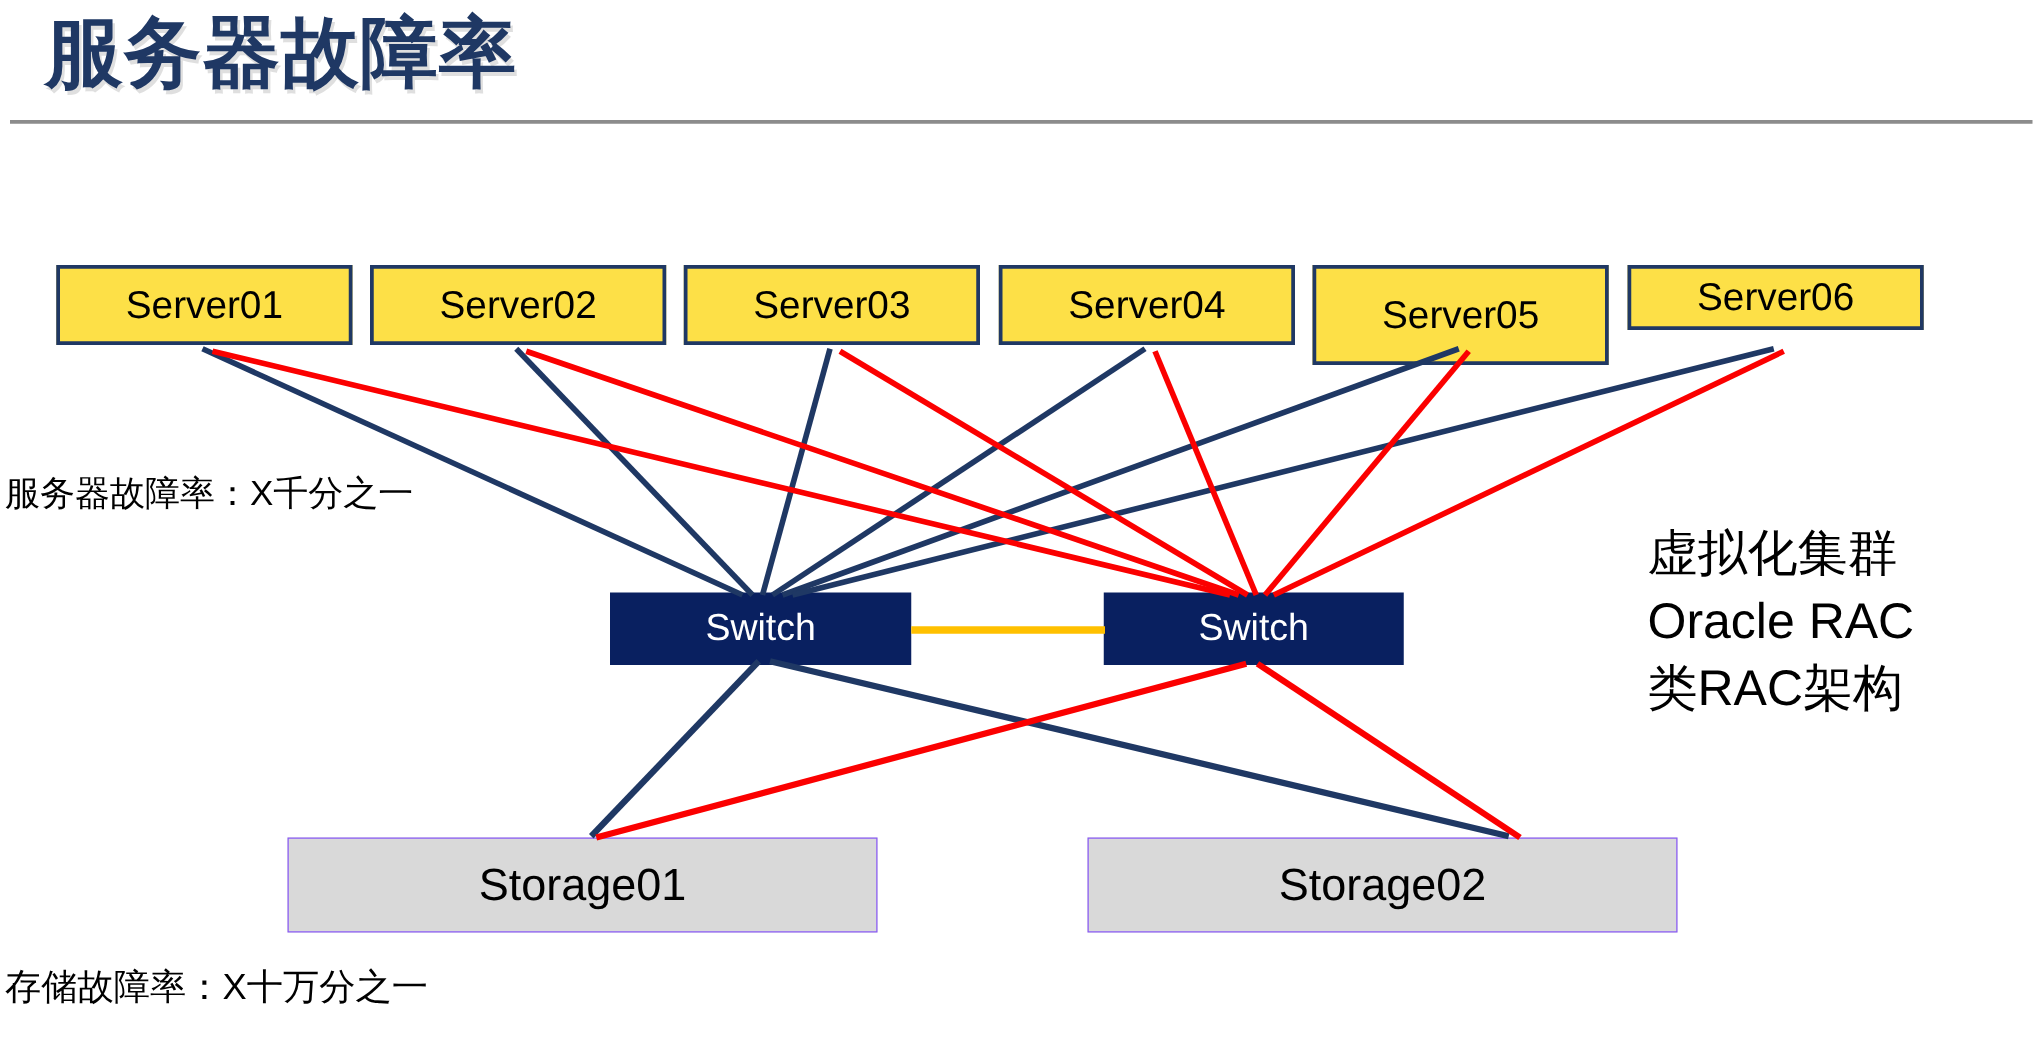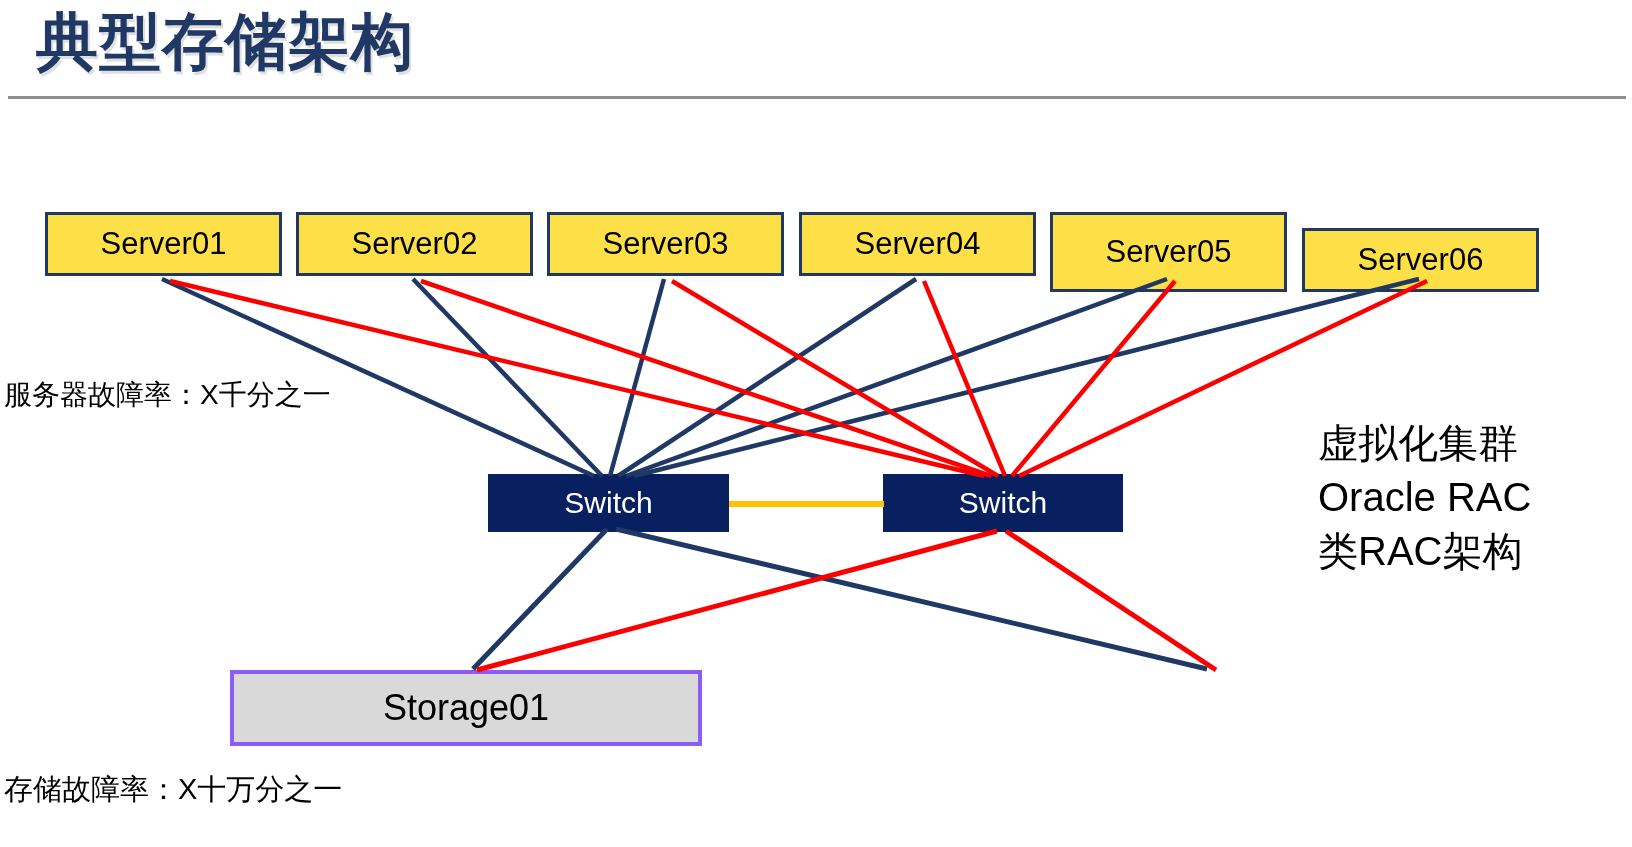--- a/index.html
+++ b/index.html
@@ -16,42 +16,43 @@
   #cap-server{left:4px;top:376px;}
   #cap-storage{left:4px;top:770px;font-size:29px;}
 
   .side-note{position:absolute;left:1318px;top:416px;color:#000;font-size:40px;
              line-height:54px;white-space:nowrap;}
 
   .node{position:absolute;box-sizing:border-box;display:flex;align-items:center;
         justify-content:center;}
   .node-server{background:#fde047;border:3px solid #1f3864;font-size:31px;color:#000;}
   .node-switch{background:#092060;color:#ffffff;font-size:30px;}
-  .node-storage{background:#d9d9d9;border:4px solid #8b5cf6;font-size:36px;color:#000;}
+  .node-storage{background:#d9d9d9;border:1px solid #8b5cf6;font-size:36px;color:#000;}
 
   #wires{position:absolute;inset:0;width:1632px;height:847px;pointer-events:none;z-index:5;}
   #boxes{position:absolute;inset:0;z-index:2;}
 </style>
 </head>
 <body>
 
 <div class="slide">
-  <div class="title">典型存储架构</div>
+  <div class="title">服务器故障率</div>
   <div class="divider"></div>
 
   <div id="boxes">
       <div class="node node-server" style="left: 45px; top: 212px; width: 237px; height: 64px;">Server01</div>
       <div class="node node-server" style="left: 296px; top: 212px; width: 237px; height: 64px;">Server02</div>
       <div class="node node-server" style="left: 547px; top: 212px; width: 237px; height: 64px;">Server03</div>
       <div class="node node-server" style="left: 799px; top: 212px; width: 237px; height: 64px;">Server04</div>
       <div class="node node-server" style="left: 1050px; top: 212px; width: 237px; height: 80px;">Server05</div>
-      <div class="node node-server" style="left: 1302px; top: 228px; width: 237px; height: 64px;">Server06</div>
+      <div class="node node-server" style="left: 1302px; top: 212px; width: 237px; height: 52px;">Server06</div>
       <div class="node node-switch" style="left: 488px; top: 474px; width: 241px; height: 58px;">Switch</div>
       <div class="node node-switch" style="left: 883px; top: 474px; width: 240px; height: 58px;">Switch</div>
       <div class="node node-storage" style="left: 230px; top: 670px; width: 472px; height: 76px;">Storage01</div>
+      <div class="node node-storage" style="left: 870px; top: 670px; width: 472px; height: 76px;">Storage02</div>
     </div>
 
   <svg id="wires" viewBox="0 0 1632 847" xmlns="http://www.w3.org/2000/svg">
       <line x1="162" y1="279" x2="594" y2="476" stroke="#1f3864" stroke-width="4.5"></line>
       <line x1="413" y1="279" x2="602" y2="476" stroke="#1f3864" stroke-width="4.5"></line>
       <line x1="664" y1="279" x2="610" y2="476" stroke="#1f3864" stroke-width="4.5"></line>
       <line x1="916" y1="279" x2="618" y2="476" stroke="#1f3864" stroke-width="4.5"></line>
       <line x1="1167" y1="279" x2="626" y2="476" stroke="#1f3864" stroke-width="4.5"></line>
       <line x1="1419" y1="279" x2="634" y2="476" stroke="#1f3864" stroke-width="4.5"></line>
       <line x1="170" y1="281" x2="984" y2="476" stroke="#fb0000" stroke-width="4.5"></line>

